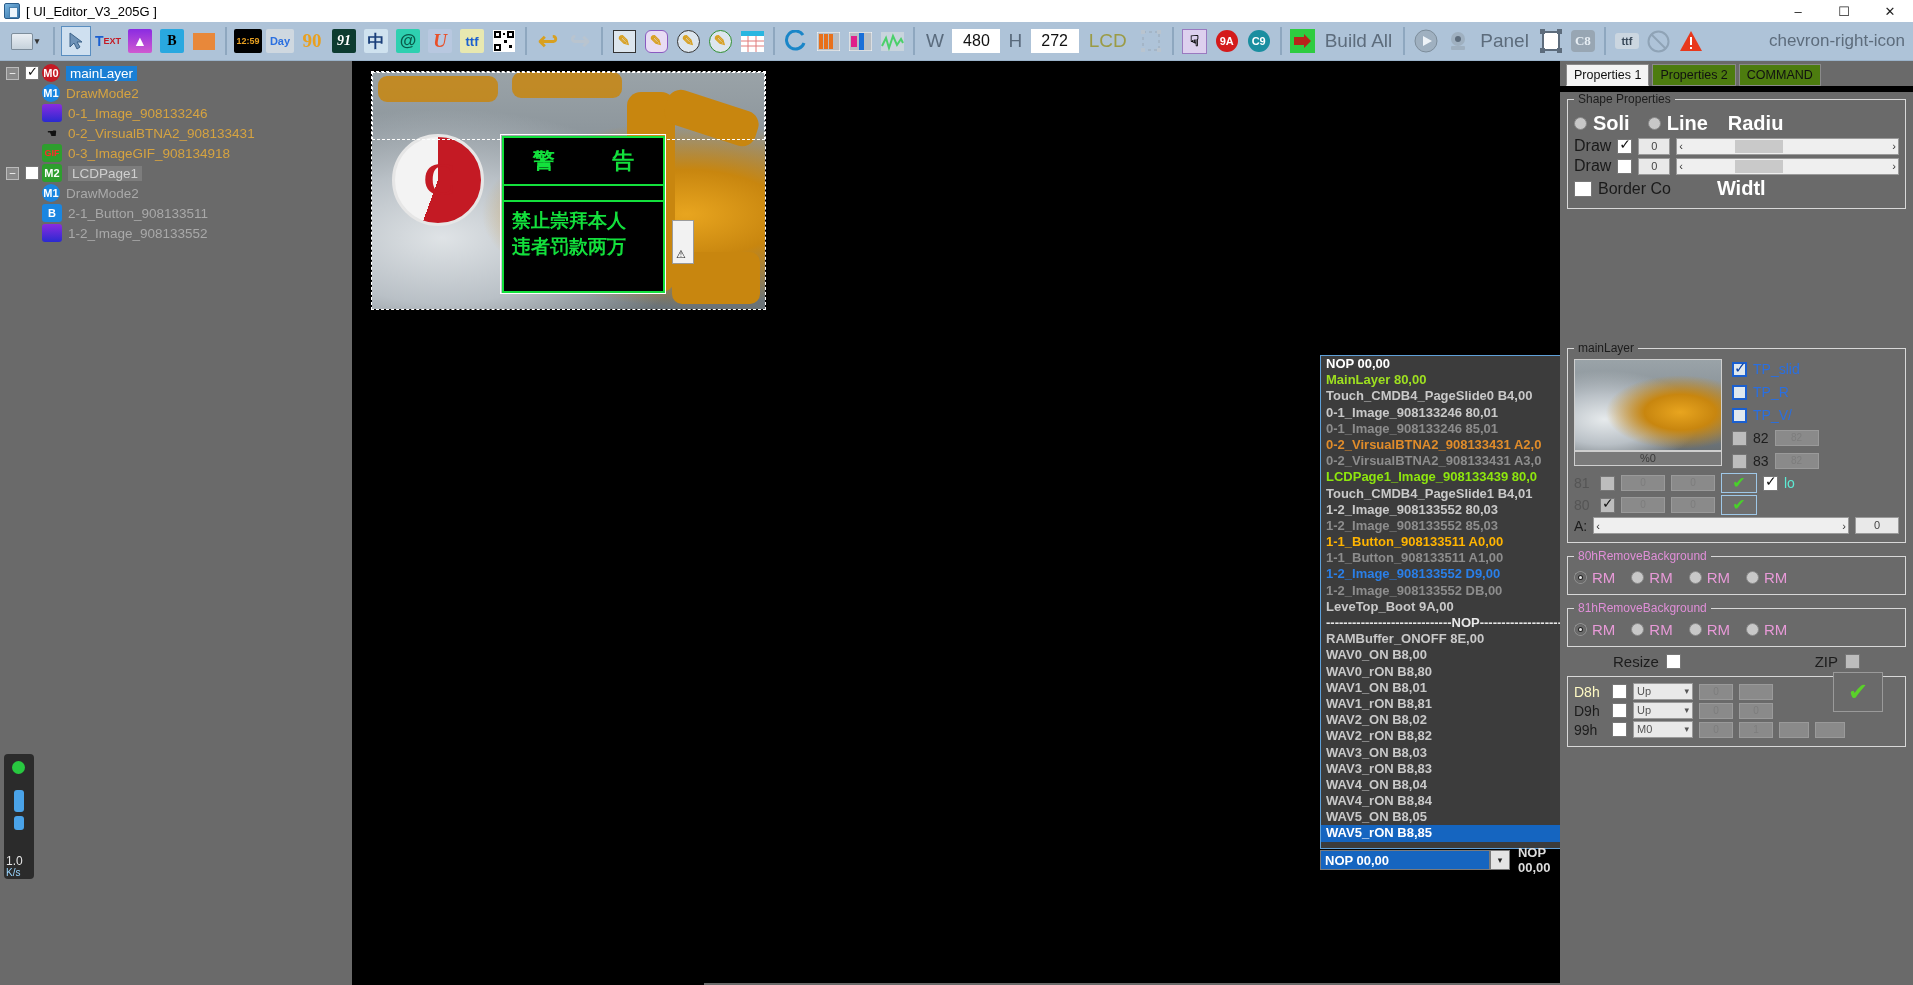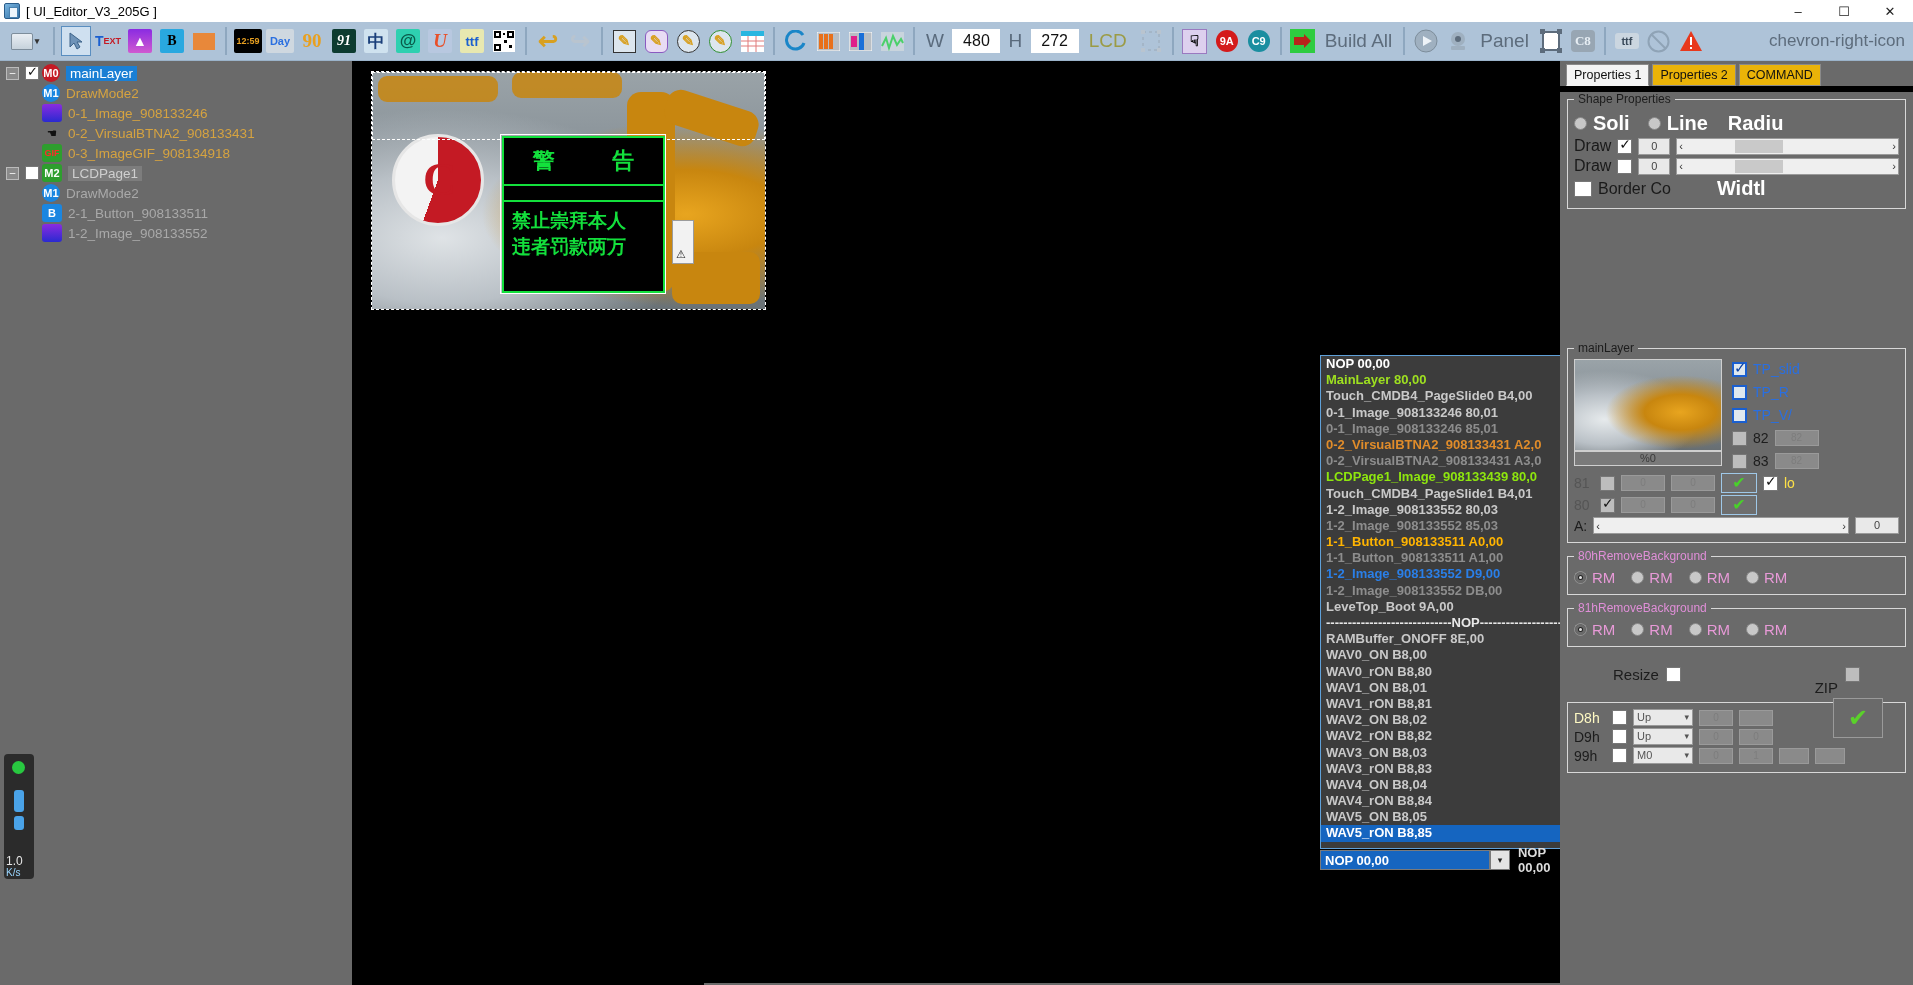--- a/index.html
+++ b/index.html
@@ -217,21 +217,21 @@
   .lbw-txt { position: absolute; left: 2px; top: 100px; font-size: 12px; color: #e6e6e6; }
   .lbw-txt2 { position: absolute; left: 2px; top: 113px; font-size: 10px; color: #9ad6ff; }
 
   
   .props {
     position: absolute; left: 1560px; top: 61px; width: 353px; height: 748px;
     background: #000;
   }
   .ptabs { display: flex; padding: 3px 4px 0 6px; gap: 3px; background: #6a6a6a; }
   .ptab {
-    padding: 3px 7px; font-size: 12.5px; background: #eab308; border: 1px solid #8a8a8a;
+    padding: 3px 7px; font-size: 12.5px; background: #4d7c0f; border: 1px solid #8a8a8a;
     color: #111; cursor: pointer;
   }
   .ptab.active { background: #f4f4f4; border-bottom-color: #f4f4f4; font-weight: normal; }
   .pbody { background: #6a6a6a; padding: 0; height: 905px; position: relative; }
 
   fieldset.grp {
     border: 1px solid #d8d8d8; margin: 6px 7px; padding: 4px 6px 6px 6px;
   }
   fieldset.grp > legend { font-size: 12px; color: #1c1c1c; padding: 0 4px; }
   fieldset.grp.pink > legend { color: #e08fd8; }
@@ -720,21 +720,21 @@
             </div>
           </div>
         </div>
         <div class="rowline">
           <span style="font-size:14px;color:#555;width:20px;">81</span>
           <span class="cbx gray"></span>
           <span class="minibox">0</span>
           <span class="minibox">0</span>
           <span class="gchk">✔</span>
           <span class="cbx on"></span>
-          <span style="font-size:14px;color:#fde047;">lo</span>
+          <span style="font-size:14px;color:#5eead4;">lo</span>
         </div>
         <div class="rowline">
           <span style="font-size:14px;color:#555;width:20px;">80</span>
           <span class="cbx gray on"></span>
           <span class="minibox">0</span>
           <span class="minibox">0</span>
           <span class="gchk">✔</span>
         </div>
         <div class="rowline">
           <span style="font-size:14px;color:#1c1c1c;">A:</span>
@@ -789,21 +789,21 @@
             </span>
           </div>
       </fieldset>
 
       <div class="rowline" style="padding:0 53px;justify-content:space-between;">
         <span style="display:flex;gap:7px;align-items:center;">
           <span style="font-size:15px;color:#1c1c1c;">Resize</span>
           <span class="cbx"></span>
         </span>
         <span style="display:flex;gap:7px;align-items:center;">
-          <span style="font-size:15px;color:#1c1c1c;margin-top:26px;">ZIP</span>
+          <span style="font-size:15px;color:#1c1c1c;">ZIP</span>
           <span class="cbx gray"></span>
         </span>
       </div>
 
       <fieldset class="grp">
         <div id="dtable-root">
             <div class="rowline" style="position: relative;">
               <span style="font-size: 14px; color: #fef9c3; width: 32px;">D8h</span>
               <span class="cbx"></span>
               <span class="selcombo">Up</span>

